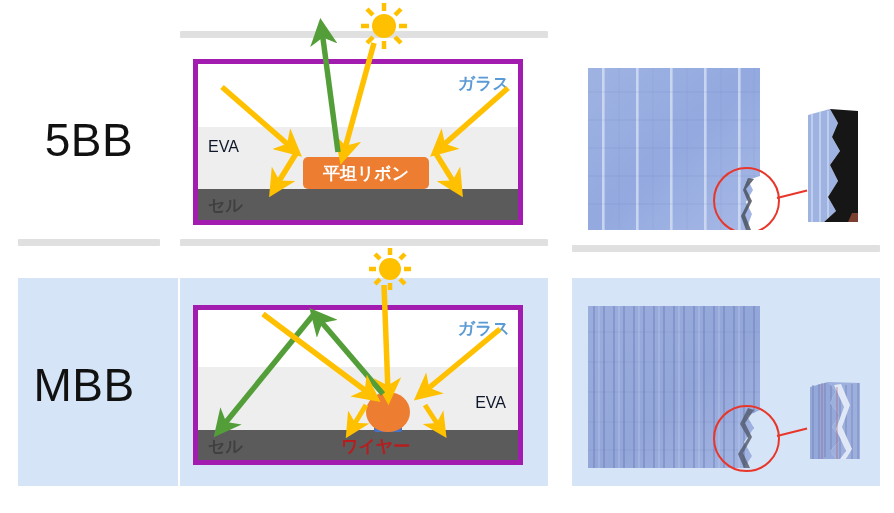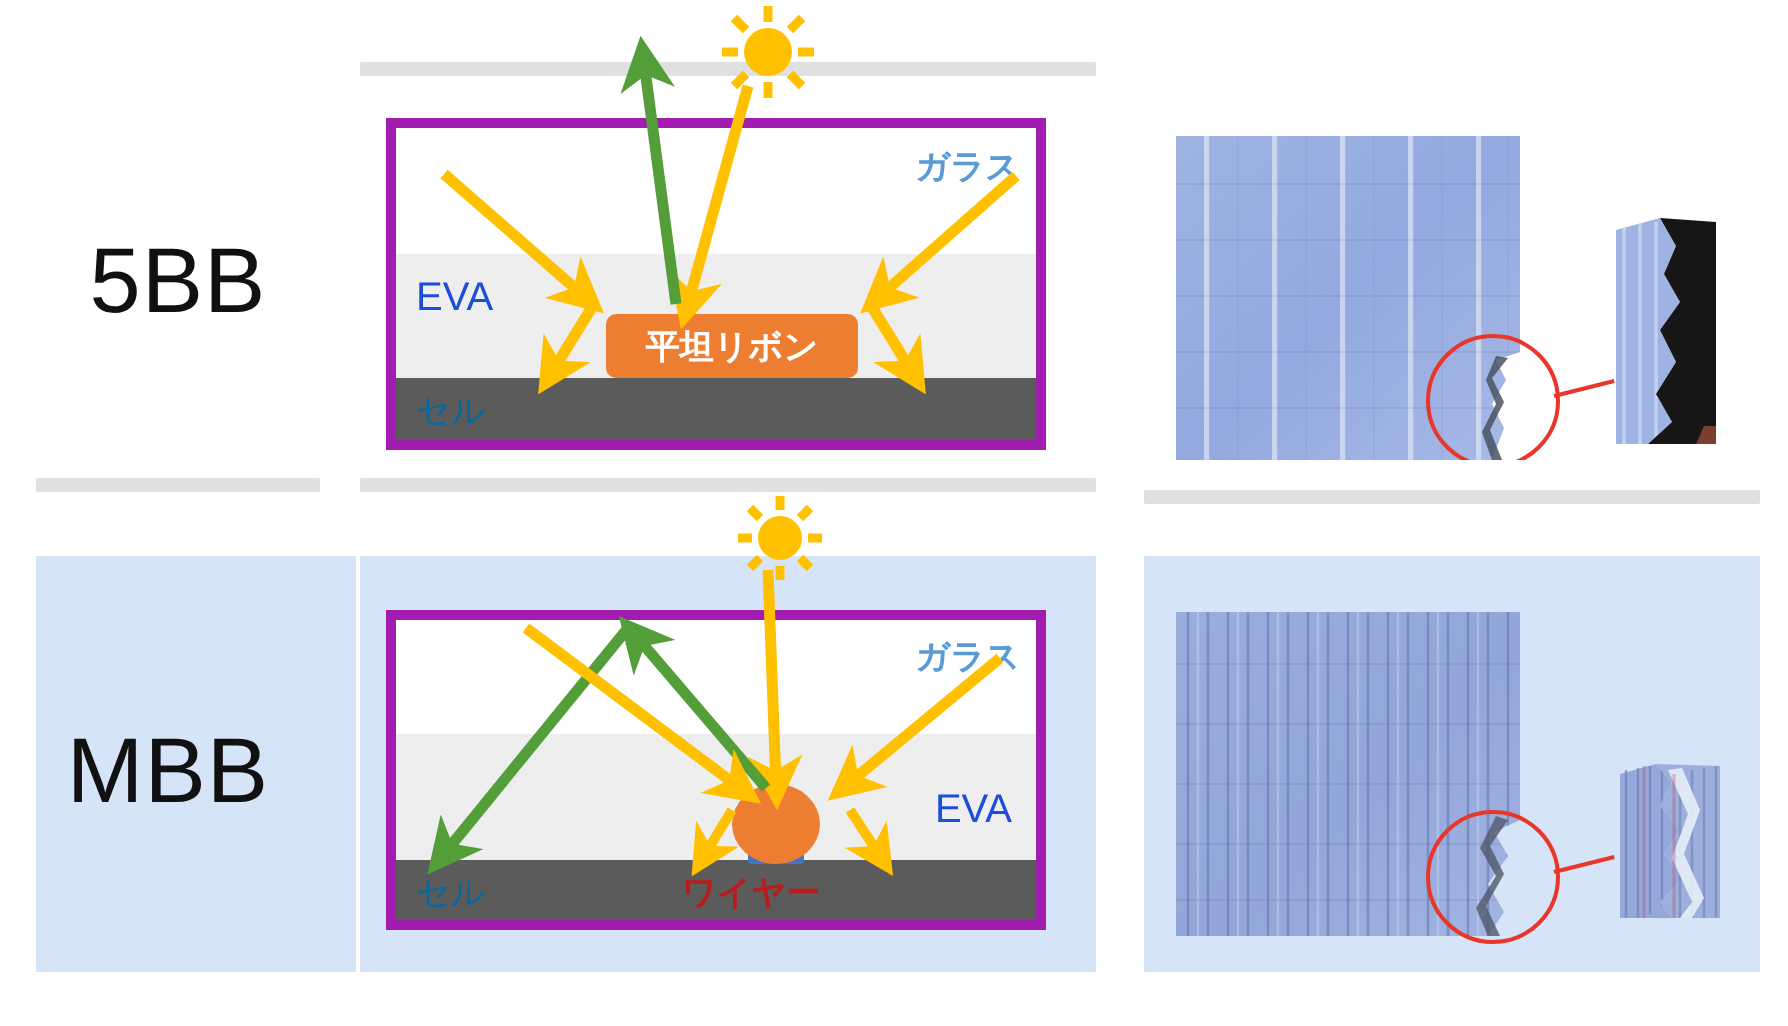--- a/index.html
+++ b/index.html
@@ -30,22 +30,22 @@
   }
 
   
   .xsec{position:absolute;box-sizing:border-box;border:5px solid #a21caf;background:#ffffff;}
   .layer-glass{position:absolute;left:0;right:0;background:#ffffff;}
   .layer-eva{position:absolute;left:0;right:0;background:#eeeeee;}
   .layer-cell{position:absolute;left:0;right:0;background:#5b5b5b;}
 
   .lbl{position:absolute;white-space:nowrap;font-family:"Liberation Sans","DejaVu Sans",sans-serif;}
   .lbl-glass{color:#5b9bd5;font-size:17px;font-weight:700;}
-  .lbl-eva{color:#1d4ed8;font-size:20px;font-weight:400;}
-  .lbl-cell{color:#0369a1;font-size:17px;font-weight:400;}
+  .lbl-eva{color:#0f172a;font-size:16px;font-weight:400;}
+  .lbl-cell{color:#404040;font-size:17px;font-weight:700;}
   .lbl-wire{color:#b91c1c;font-size:17px;font-weight:700;}
 
   .ribbon{
     position:absolute;background:#ed7d31;border-radius:5px;
     display:flex;align-items:center;justify-content:center;
     color:#ffffff;font-size:17px;font-weight:700;
     font-family:"Liberation Sans","DejaVu Sans",sans-serif;
     letter-spacing:0px;
   }
   .wiredot{position:absolute;background:#ed7d31;border-radius:50%;}

